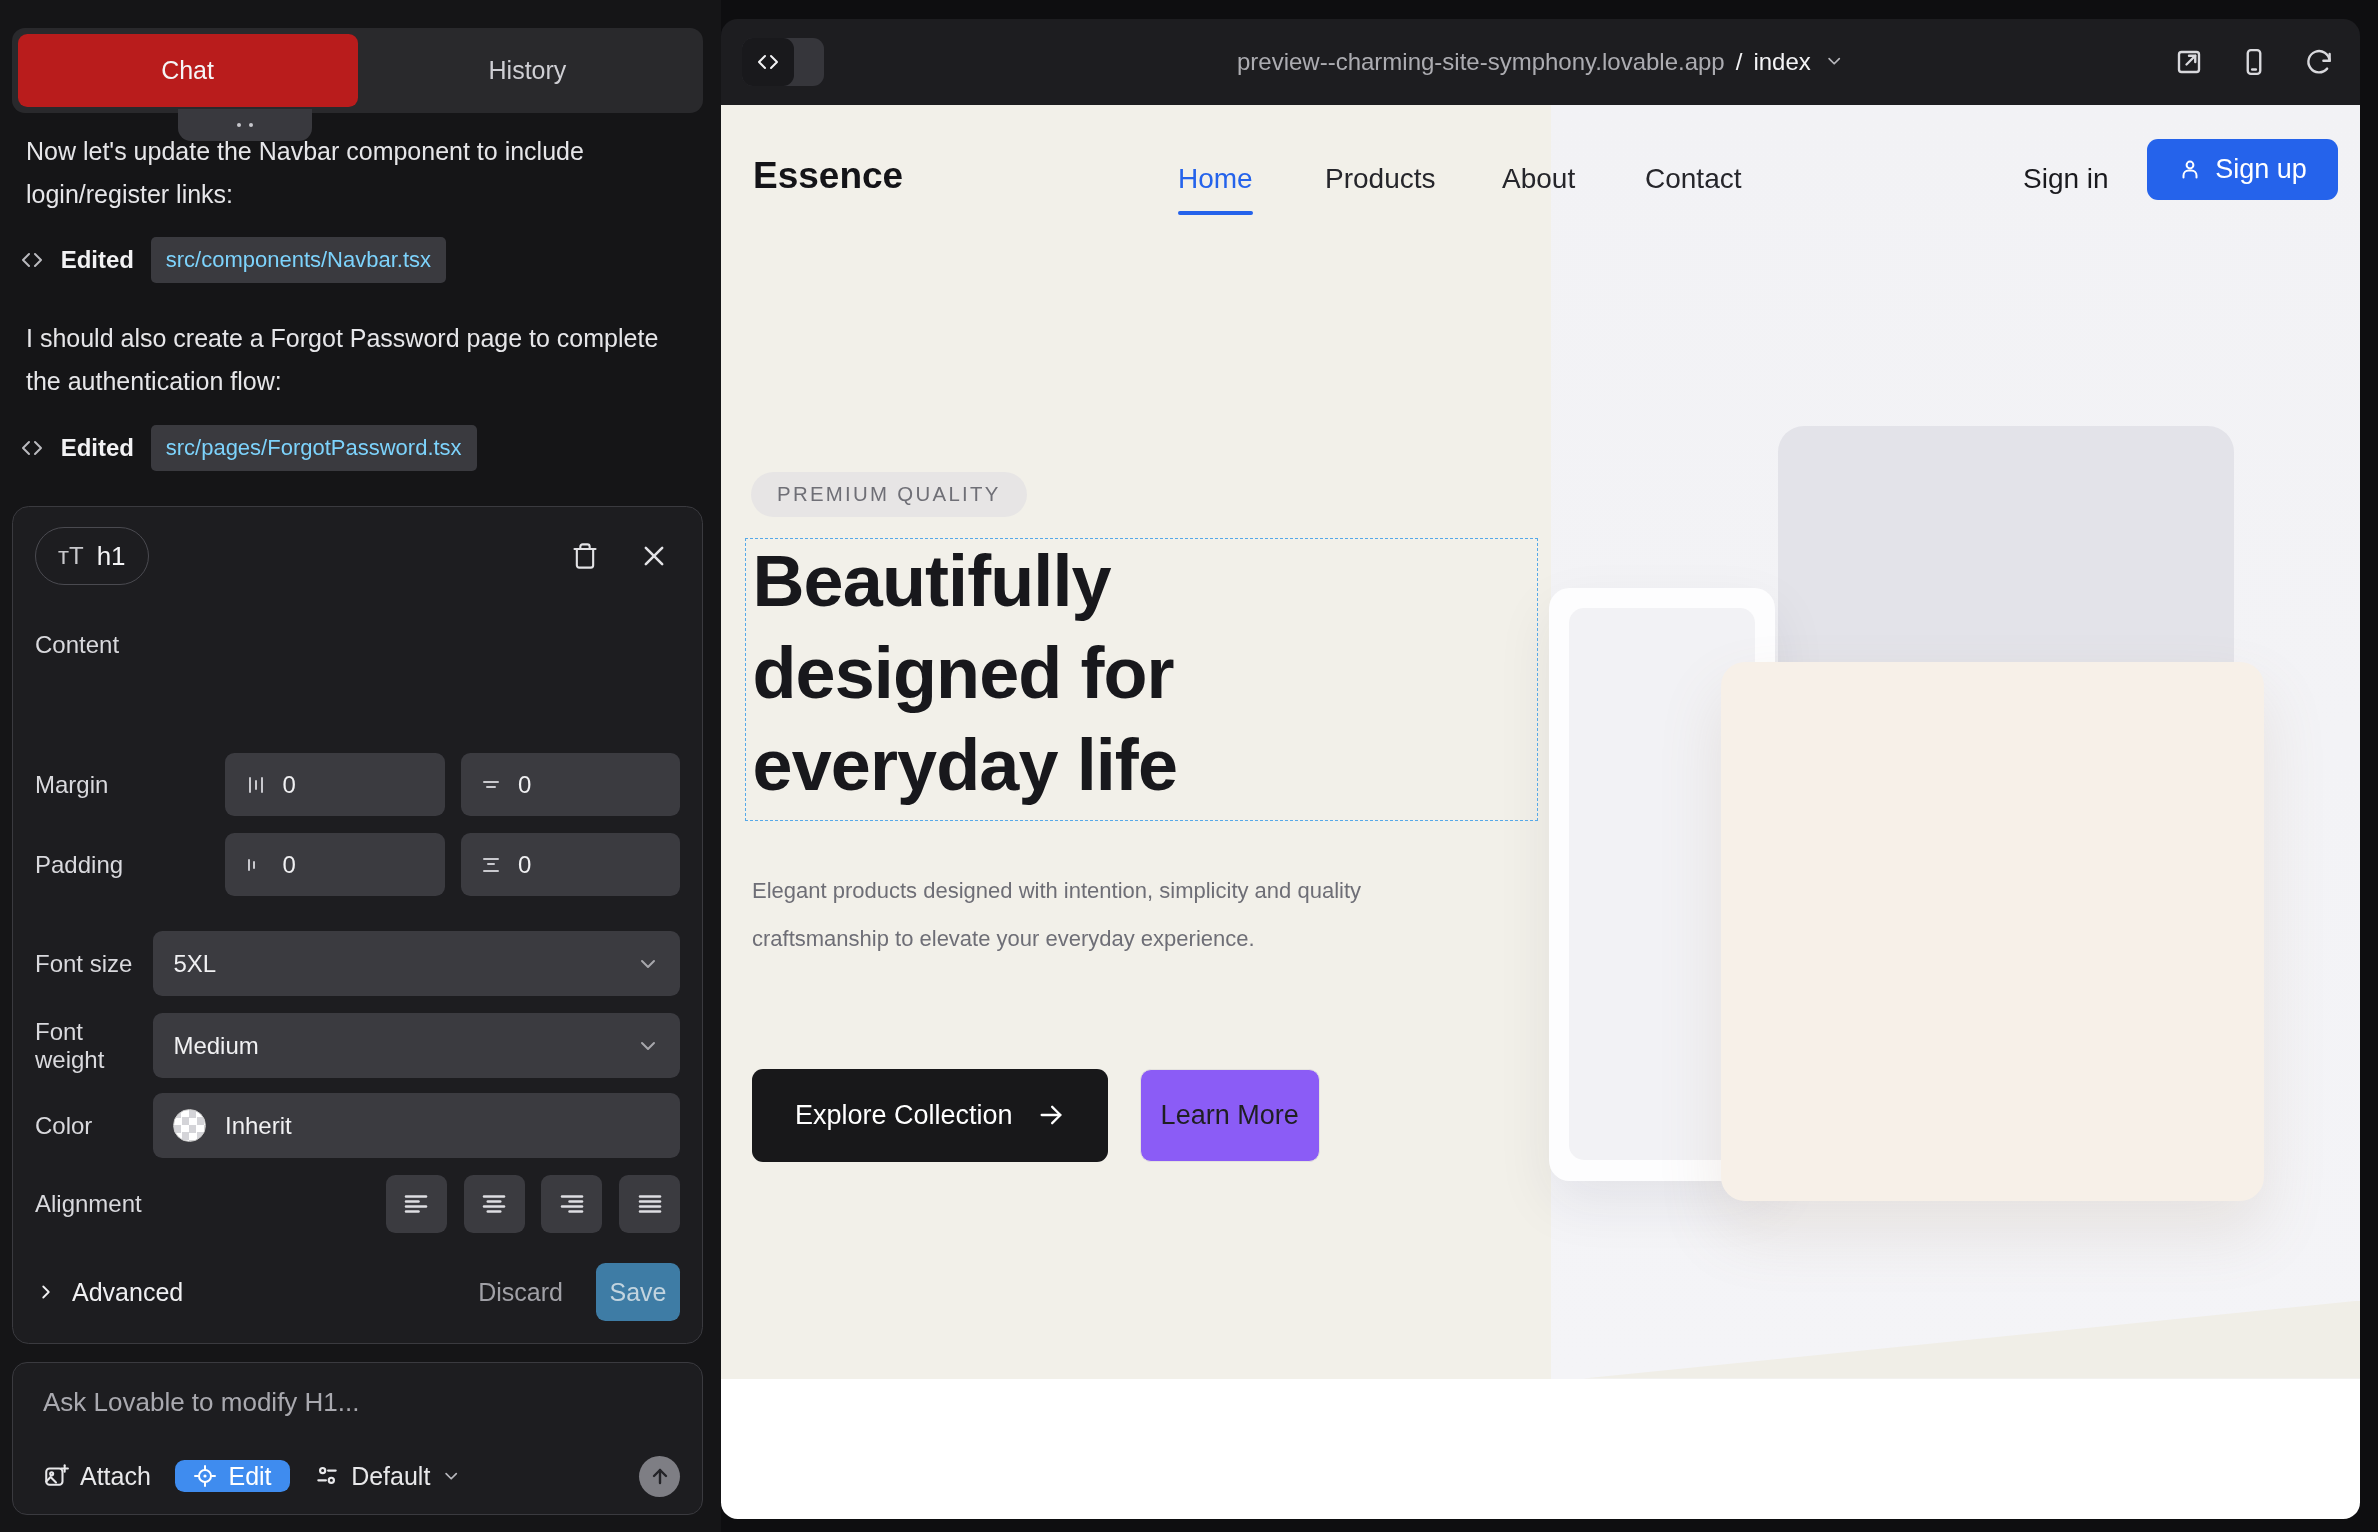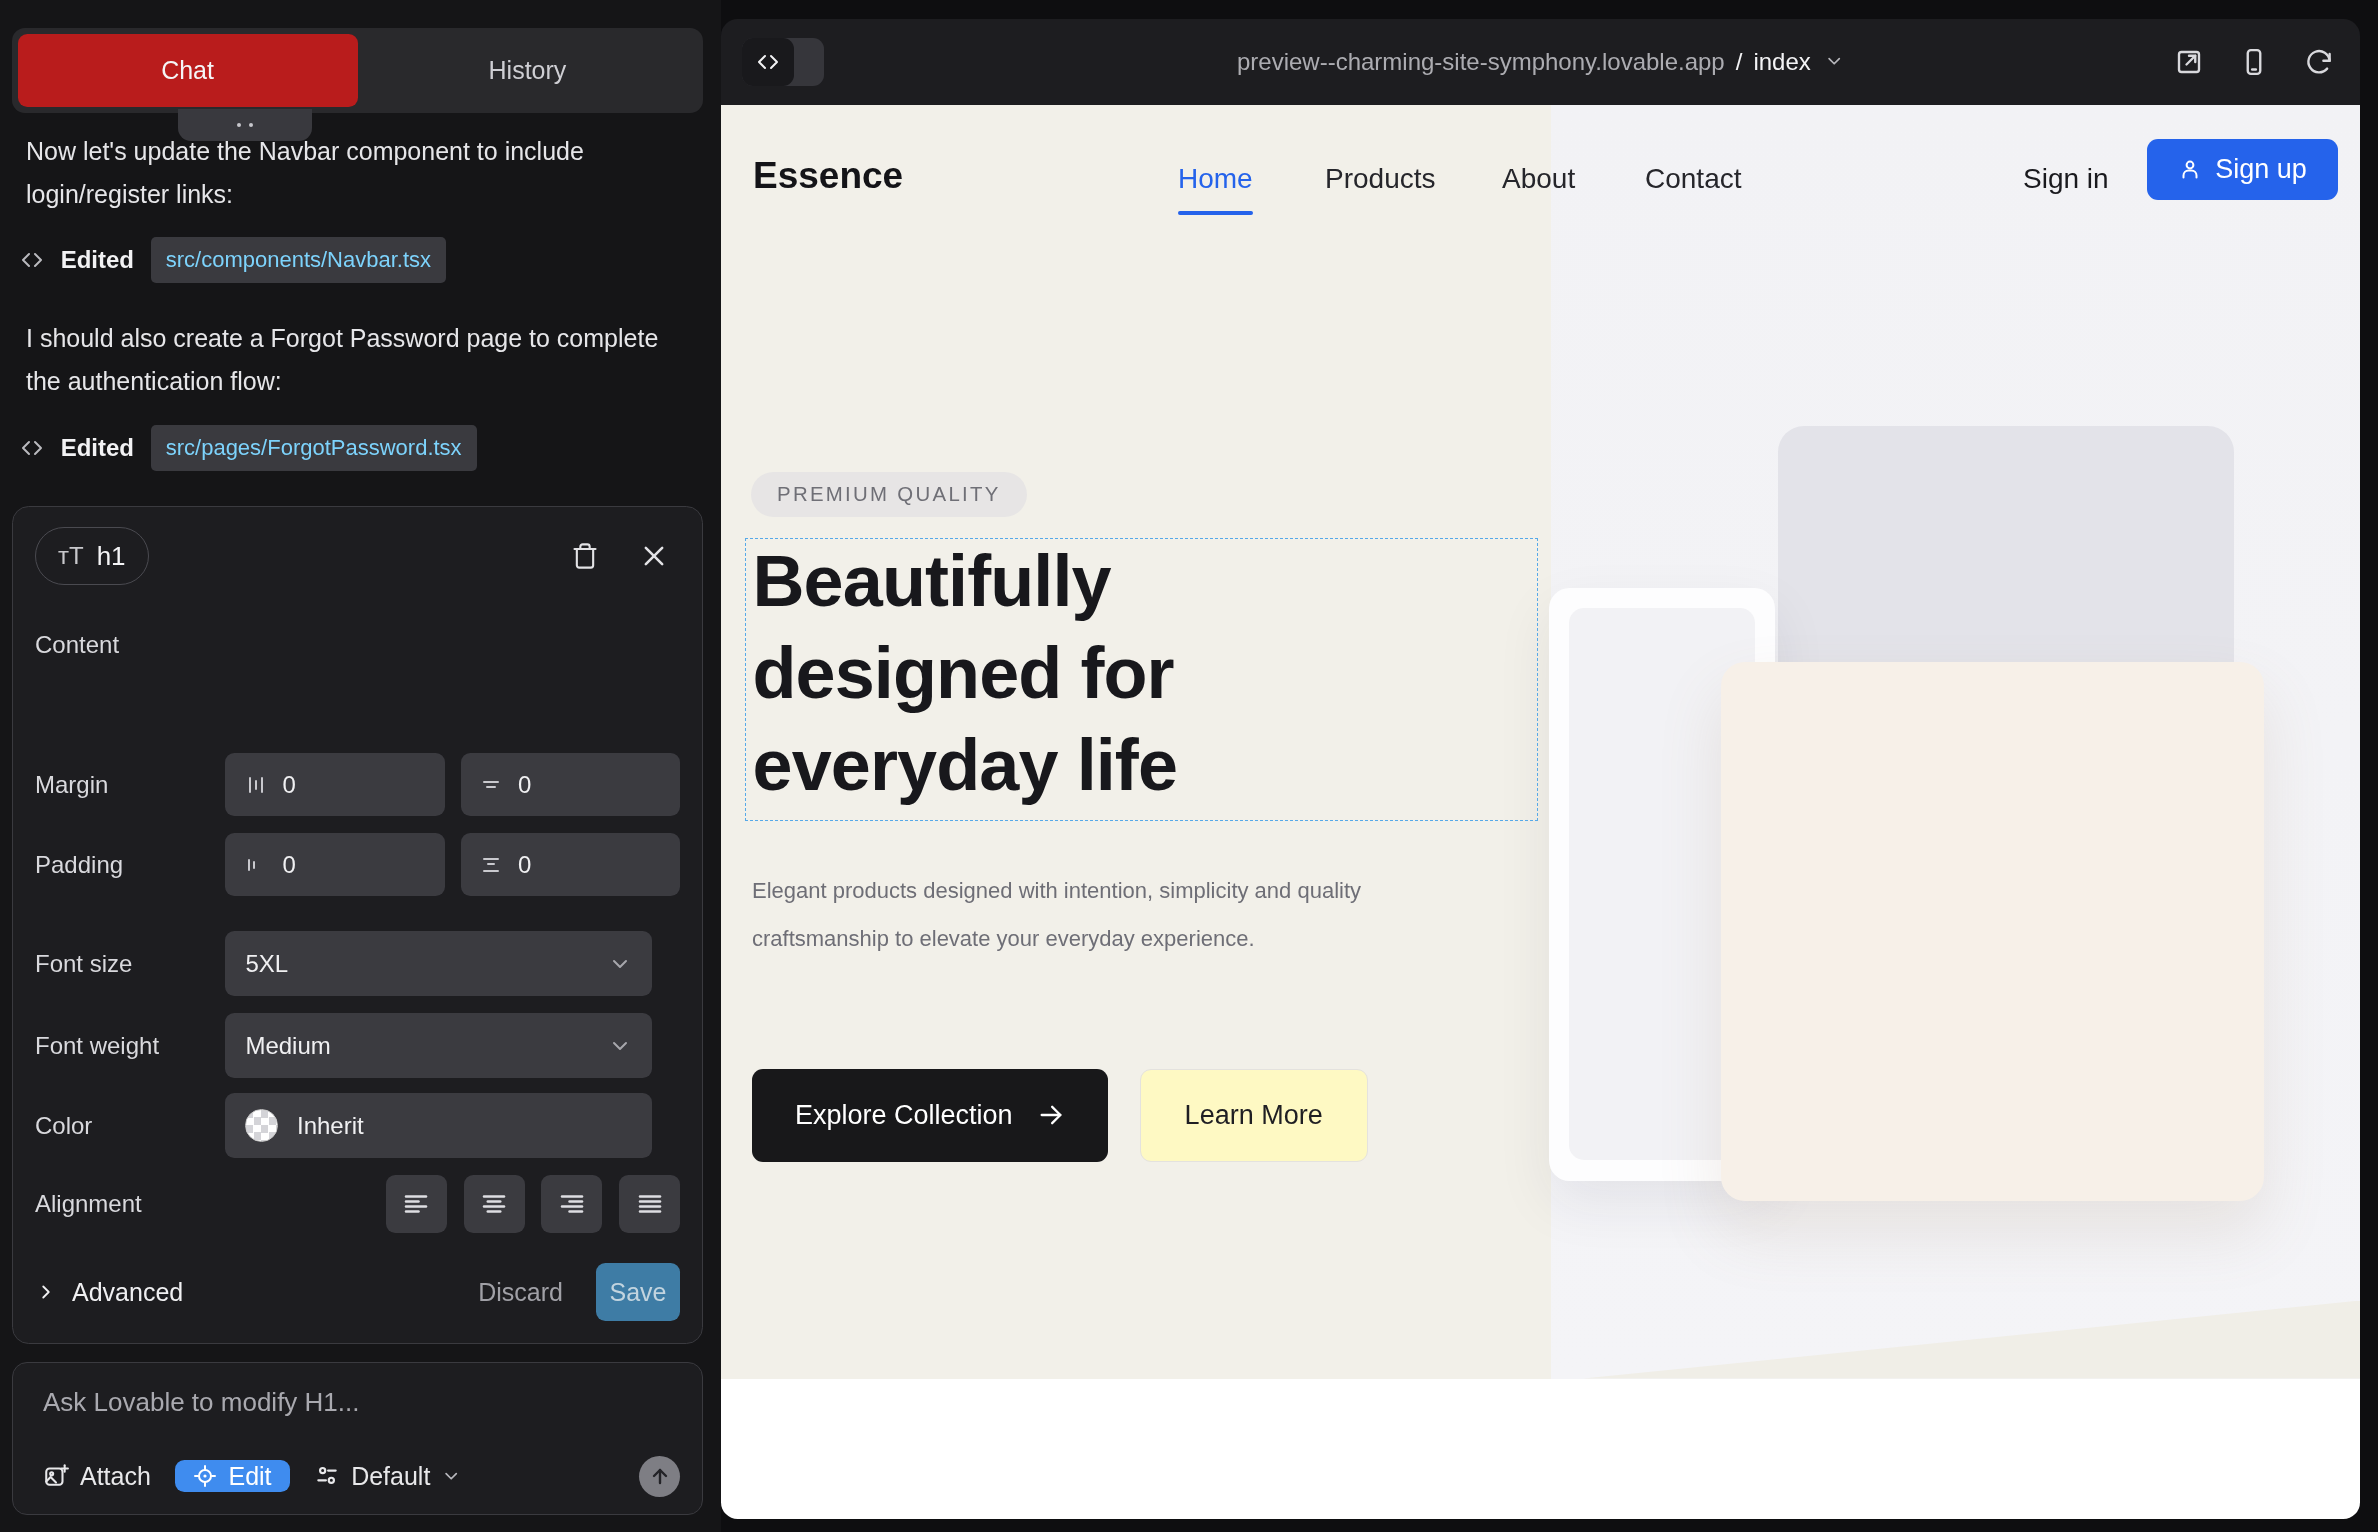--- a/index.html
+++ b/index.html
@@ -30,21 +30,21 @@
   .hdr-spacer { flex:1; }
   .icon-btn { width:52px; height:52px; display:flex; align-items:center; justify-content:center; cursor:pointer; color:#E3E3E6; }
 
   .row { position:absolute; left:22px; right:22px; display:flex; }
   .row-label { width:190px; color:#D9D9DD; font-size:24px; font-weight:500; }
   .controls { flex:1; display:flex; gap:16px; }
   .field { background:#3B3B40; border-radius:9.3px; display:flex; align-items:center; color:#F0F0F2; font-size:24px; }
   .field .f-icon { color:#C9C9CE; display:flex; align-items:center; margin:0 15px 0 18.6px; }
   textarea.field { width:463px; height:111px; border:none; outline:none; resize:none; padding:15px 20.4px; color:#E9E9EC; font-size:24px; line-height:35px; font-family:"Liberation Sans", sans-serif; }
   .num-field { flex:1; height:63px; }
-  .select-field { width:427px; height:65px; justify-content:flex-start; padding-left:20.4px; position:relative; cursor:pointer; }
+  .select-field { width:527px; height:65px; justify-content:flex-start; padding-left:20.4px; position:relative; cursor:pointer; }
   .select-field .chev { position:absolute; right:20.4px; color:#A7A7AC; }
   .swatch { width:33px; height:33px; border-radius:50%; margin-right:18.6px; border:0.9px solid #ccc;
             background:repeating-conic-gradient(#ffffff 0% 25%, #d4d4d8 0% 50%); background-size:15px 15px; }
   .align-group { display:flex; gap:16.7px; justify-content:flex-end; flex:1; }
   .align-btn { width:61px; height:58px; background:#3B3B40; border-radius:9.3px; display:flex; align-items:center; justify-content:center; cursor:pointer; color:#DEDEE2; }
 
   .panel-footer { position:absolute; left:22px; right:22px; top:756px; height:58px; display:flex; align-items:center; }
   .advanced { display:flex; align-items:center; gap:15px; color:#F0F0F2; font-size:25px; font-weight:500; cursor:pointer; }
   .discard { margin-left:auto; color:#A0A0A6; font-size:25px; margin-right:33px; cursor:pointer; }
   .save-btn { width:84px; height:58px; background:#3E7CA5; border:none; border-radius:9.3px; color:#C2D4DF; font-size:25px; cursor:pointer; font-family:"Liberation Sans", sans-serif; }
@@ -86,21 +86,21 @@
   .nav-link.active::after { content:""; position:absolute; left:0; right:0; bottom:-20.4px; height:3.7px; background:#2563EB; border-radius:1.9px; }
   .sign-in { position:absolute; left:1302px; top:24px; font-size:28px; color:#1A1A1E; cursor:pointer; }
   .sign-up { position:absolute; left:1426px; top:0px; width:191px; height:61px; background:#2563EB; border:none; border-radius:11px; color:#fff; font-size:27px; display:flex; align-items:center; justify-content:center; gap:13px; cursor:pointer; font-family:"Liberation Sans", sans-serif; }
 
   .badge { position:absolute; left:30px; top:367px; height:45px; padding:0 26px; background:#E7E5E5; border-radius:24px; display:flex; align-items:center; font-size:20.4px; letter-spacing:2.3px; color:#6F6F76; }
   .h1-select { position:absolute; left:24px; top:433px; width:793px; height:283px; border:1.9px dashed #57A9E8; }
   .hero-h1 { position:absolute; left:6.5px; top:-3.7px; font-size:72px; line-height:92px; font-weight:600; color:#18181C; letter-spacing:-0.9px; }
   .hero-para { position:absolute; left:31px; top:762px; width:649px; font-size:22px; line-height:48px; color:#6E6E76; }
   .cta-row { position:absolute; left:31px; top:964px; display:flex; gap:32px; }
   .cta-primary { height:93px; padding:0 43px; background:#18181A; color:#fff; border:none; border-radius:11px; font-size:27px; display:flex; align-items:center; gap:24px; cursor:pointer; font-family:"Liberation Sans", sans-serif; }
-  .cta-secondary { height:93px; padding:0 44px; background:#fef9c3; color:#1F1F23; border:1.9px solid #E4E2DE; border-radius:11px; font-size:27px; display:flex; align-items:center; cursor:pointer; font-family:"Liberation Sans", sans-serif; }
+  .cta-secondary { height:93px; padding:0 20px; background:#8b5cf6; color:#1F1F23; border:1.9px solid #E4E2DE; border-radius:11px; font-size:27px; display:flex; align-items:center; cursor:pointer; font-family:"Liberation Sans", sans-serif; }
 
   svg { display:block; }
 </style>
 </head>
 <body>
 
 <aside id="sidebar">
 
   <div class="tabbar">
     <div class="tab active">Chat</div>

